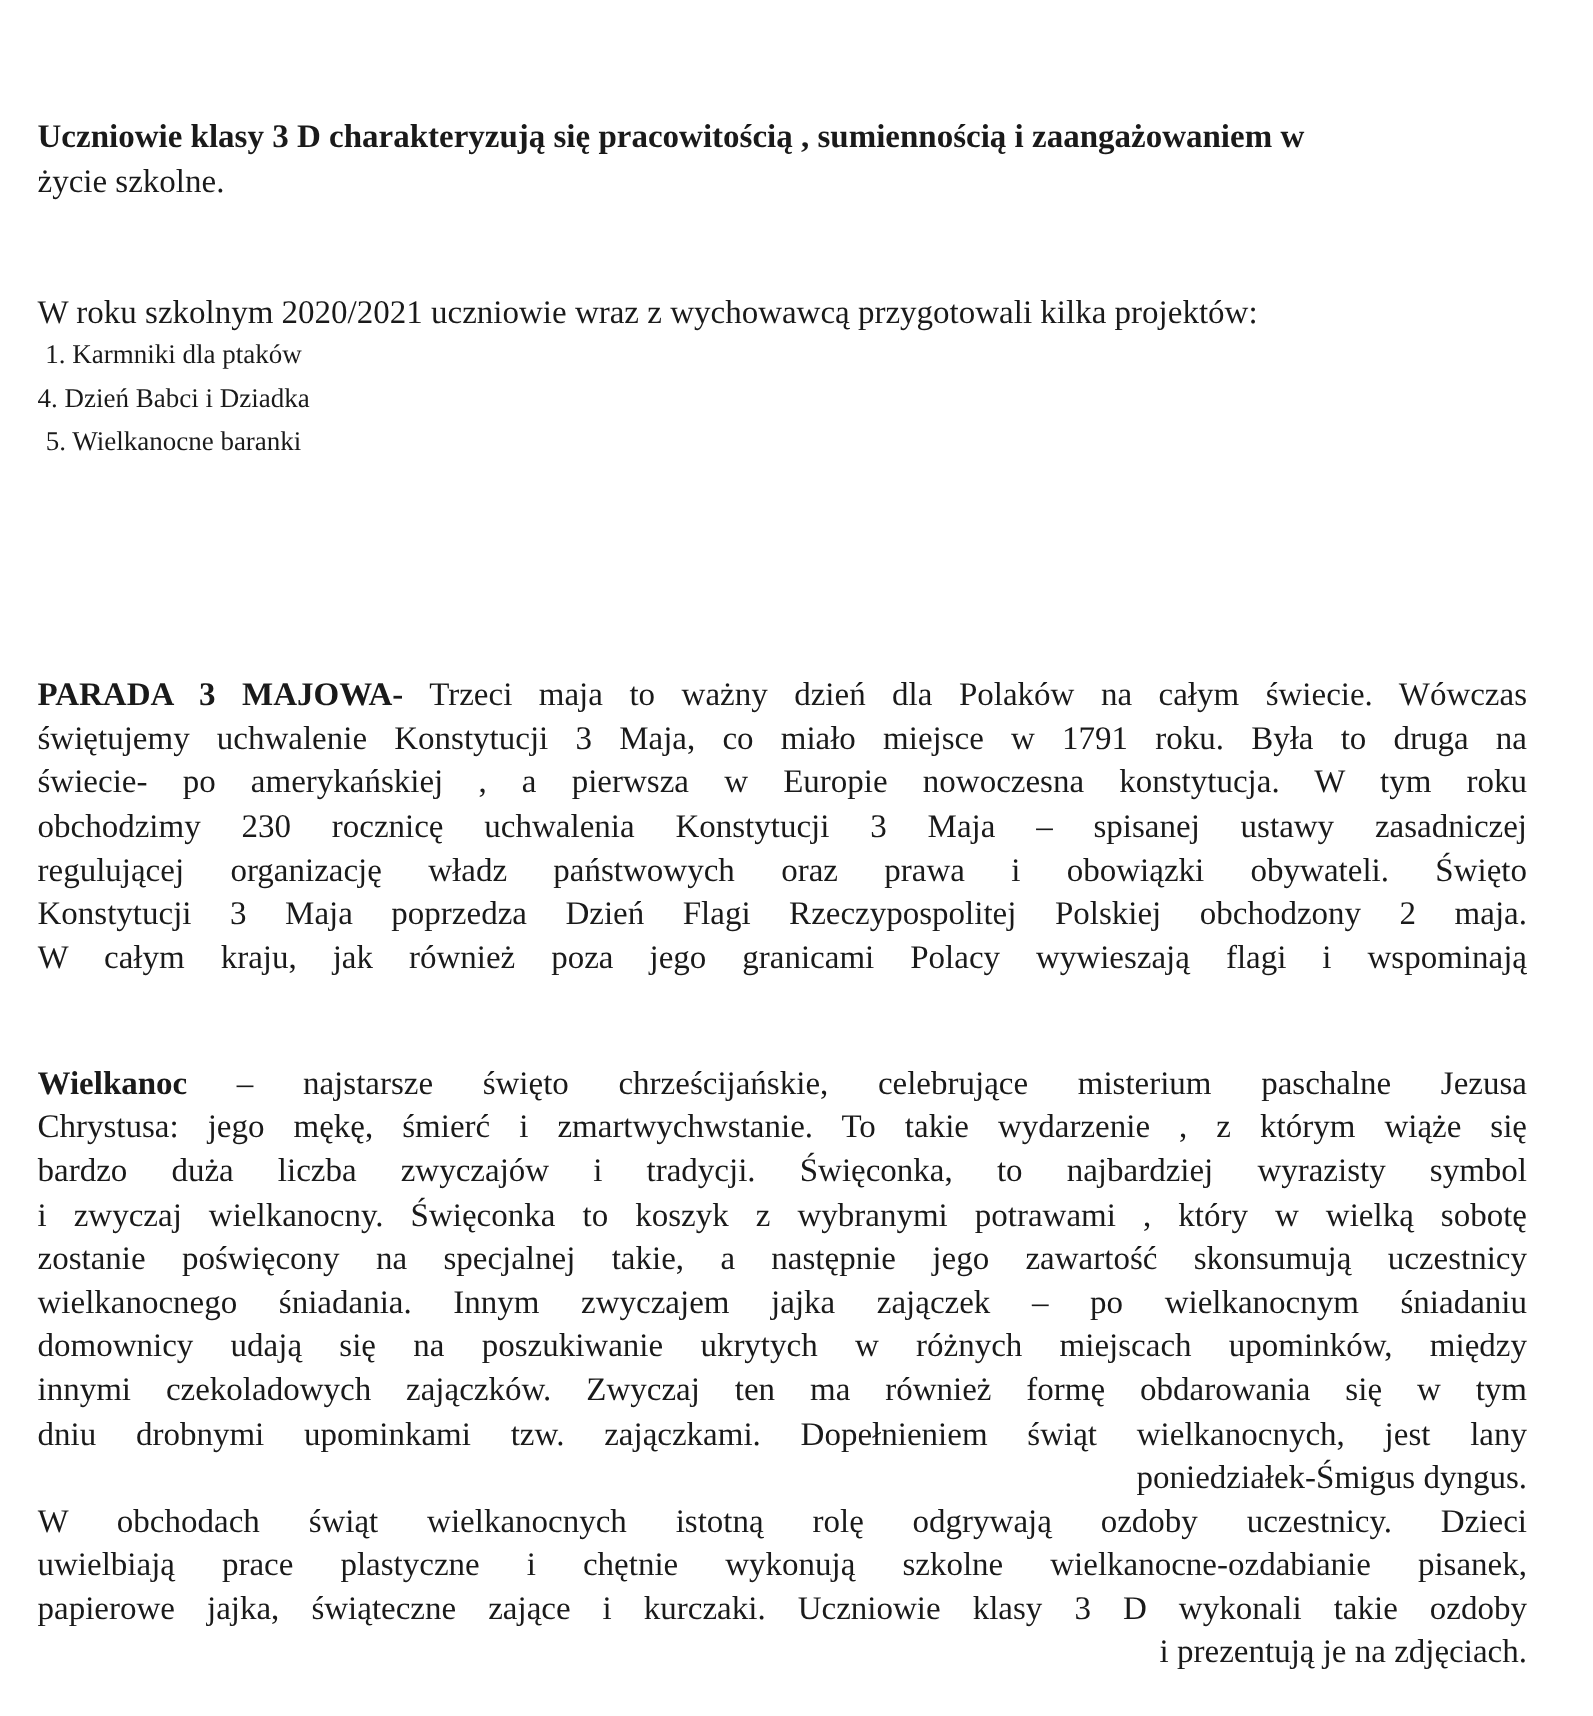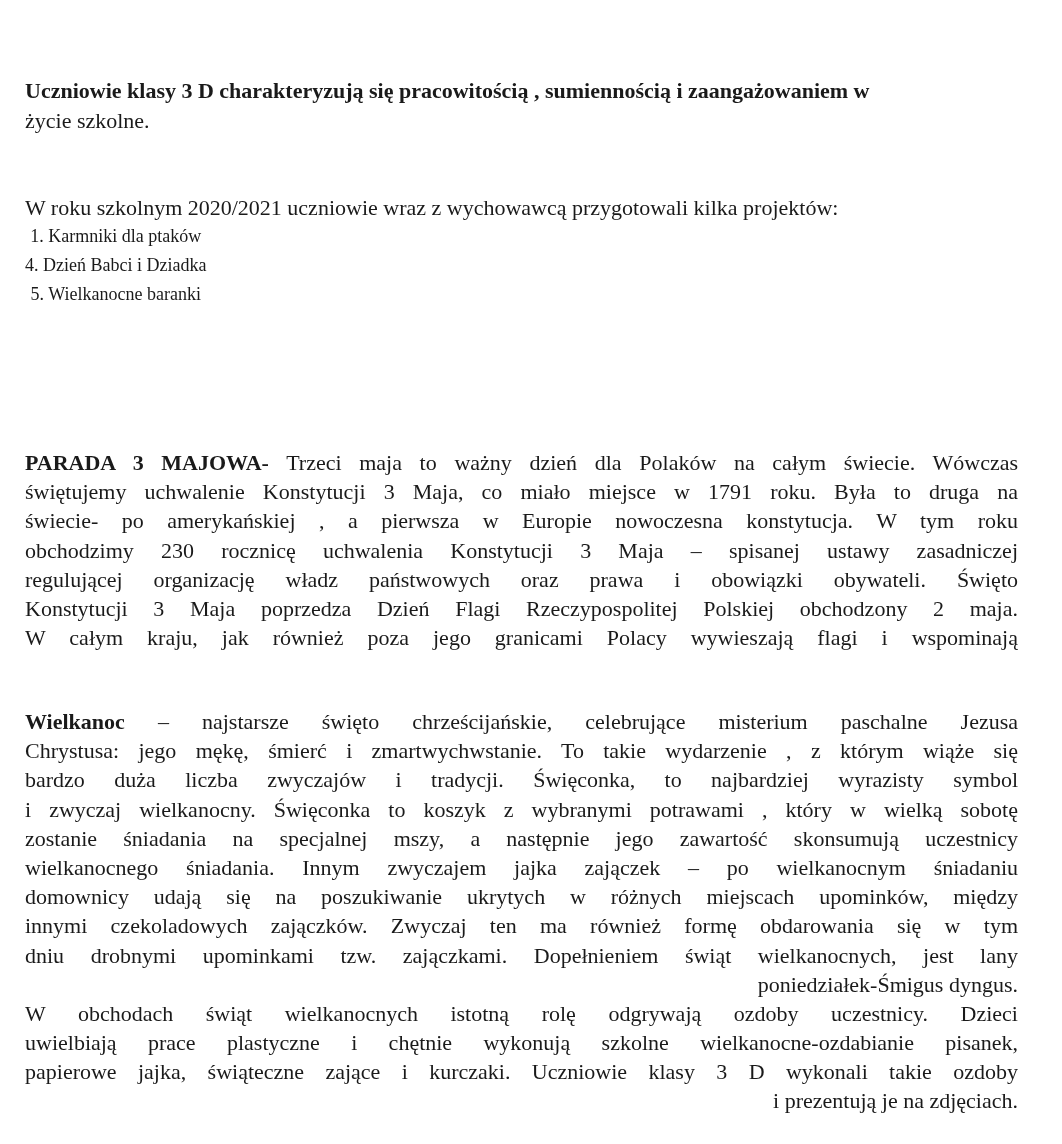--- a/index.html
+++ b/index.html
@@ -77,21 +77,21 @@
     <span class="jline">regulującej organizację władz państwowych oraz prawa i obowiązki obywateli. Święto</span>
     <span class="jline">Konstytucji 3 Maja poprzedza Dzień Flagi Rzeczypospolitej Polskiej obchodzony 2 maja.</span>
     <span class="jline">W całym kraju, jak również poza jego granicami Polacy wywieszają flagi i wspominają</span>
   </div>
 
   <div class="para wielkanoc">
     <span class="jline"><b>Wielkanoc</b><span> – najstarsze święto chrześcijańskie, celebrujące misterium paschalne Jezusa</span></span>
     <span class="jline">Chrystusa: jego mękę, śmierć i zmartwychwstanie. To takie wydarzenie , z którym wiąże się</span>
     <span class="jline">bardzo duża liczba zwyczajów i tradycji. Święconka, to najbardziej wyrazisty symbol</span>
     <span class="jline">i zwyczaj wielkanocny. Święconka to koszyk z wybranymi potrawami , który w wielką sobotę</span>
-    <span class="jline">zostanie śniadania na specjalnej mszy, a następnie jego zawartość skonsumują uczestnicy</span>
+    <span class="jline">zostanie poświęcony na specjalnej takie, a następnie jego zawartość skonsumują uczestnicy</span>
     <span class="jline">wielkanocnego śniadania. Innym zwyczajem jajka zajączek – po wielkanocnym śniadaniu</span>
     <span class="jline">domownicy udają się na poszukiwanie ukrytych w różnych miejscach upominków, między</span>
     <span class="jline">innymi czekoladowych zajączków. Zwyczaj ten ma również formę obdarowania się w tym</span>
     <span class="jline">dniu drobnymi upominkami tzw. zajączkami. Dopełnieniem świąt wielkanocnych, jest lany</span>
     <span class="lline">poniedziałek-Śmigus dyngus.</span>
     <span class="jline">W obchodach świąt wielkanocnych istotną rolę odgrywają ozdoby uczestnicy. Dzieci</span>
     <span class="jline">uwielbiają prace plastyczne i chętnie wykonują szkolne wielkanocne-ozdabianie pisanek,</span>
     <span class="jline">papierowe jajka, świąteczne zające i kurczaki. Uczniowie klasy 3 D wykonali takie ozdoby</span>
     <span class="lline">i prezentują je na zdjęciach.</span>
   </div>

